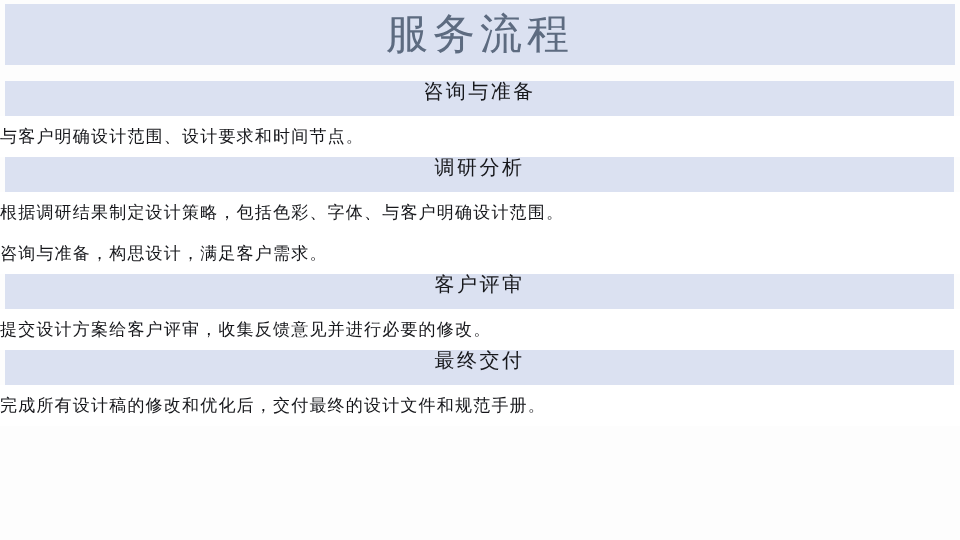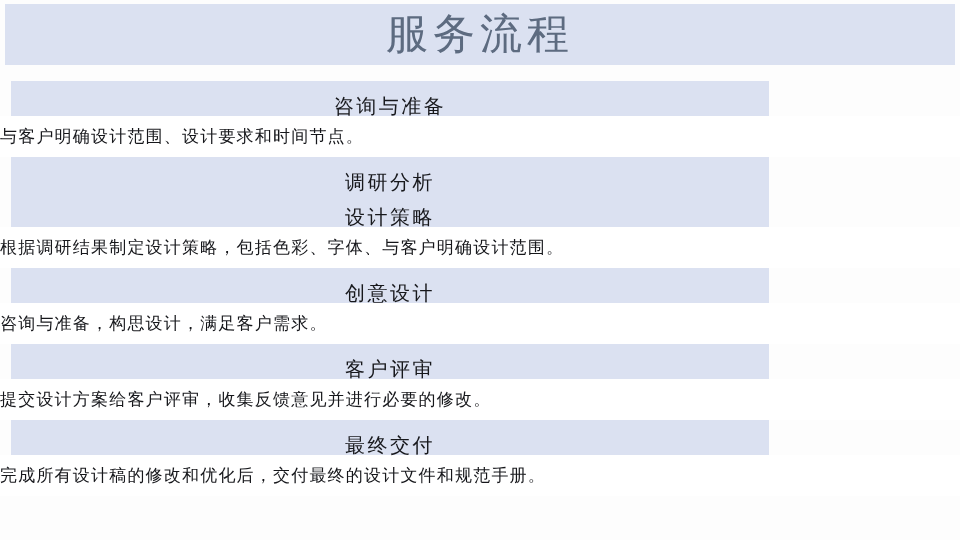--- a/index.html
+++ b/index.html
@@ -49,26 +49,26 @@
   .sections {
     position: absolute;
     left: 0;
     top: 81px;
     width: 960px;
   }
   .section {
     width: 960px;
   }
   .sec-header {
-    margin: 0 11px;
-    width: 758px;
+    margin: 0 5px;
+    width: 949px;
     height: 35px;
     background: #dbe1f1;
     display: flex;
-    align-items: flex-end;
+    align-items: flex-start;
     justify-content: center;
     box-sizing: border-box;
   }
   .sec-header-text {
     font-family: "Liberation Serif", "DejaVu Serif", serif;
     font-size: 20px;
     line-height: 1;
     letter-spacing: 2.5px;
     color: #17181c;
     white-space: nowrap;
@@ -111,32 +111,26 @@
       </div>
     </div>
 
     <div class="section">
       <div class="sec-header">
         <div class="sec-header-text">调研分析</div>
       </div>
     </div>
 
     <div class="section">
-      <div class="sec-header">
-        <div class="sec-header-text">设计策略</div>
-      </div>
       <div class="sec-body">
         <div class="sec-body-text">根据调研结果制定设计策略，包括色彩、字体、与客户明确设计范围。</div>
       </div>
     </div>
 
     <div class="section">
-      <div class="sec-header">
-        <div class="sec-header-text">创意设计</div>
-      </div>
       <div class="sec-body">
         <div class="sec-body-text">咨询与准备，构思设计，满足客户需求。</div>
       </div>
     </div>
 
     <div class="section">
       <div class="sec-header">
         <div class="sec-header-text">客户评审</div>
       </div>
       <div class="sec-body">

